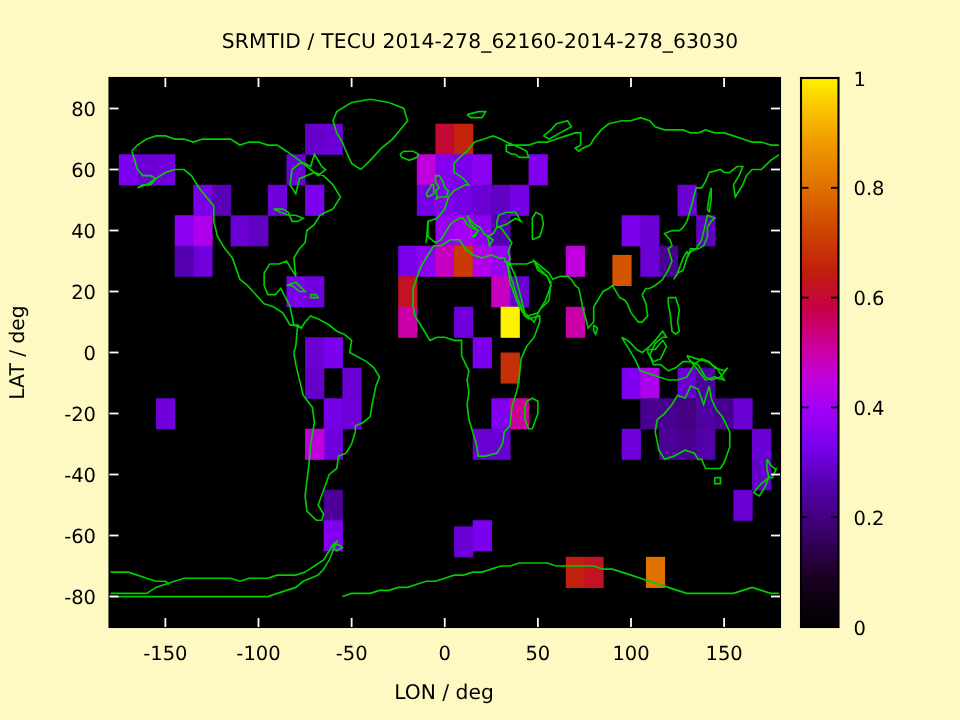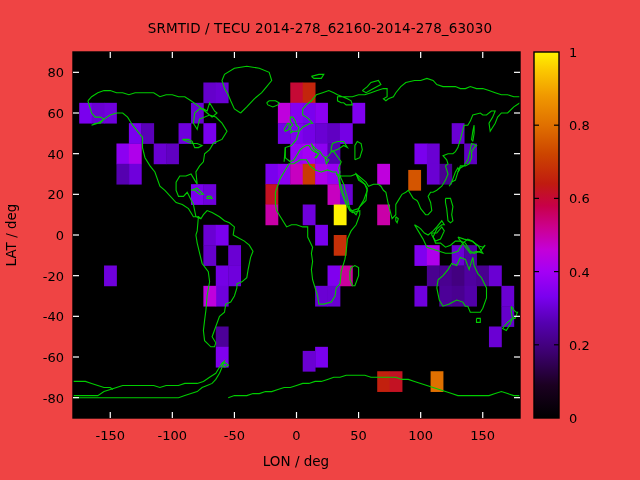--- a/index.html
+++ b/index.html
@@ -11,21 +11,21 @@
     width: 640px;
     height: 480px;
     overflow: hidden;
     font-family: "DejaVu Sans", sans-serif;
     color: #000000;
   }
   #figure {
     position: relative;
     width: 640px;
     height: 480px;
-    background: #ef4444;
+    background: #fef9c3;
   }
   #plot-title {
     position: absolute;
     left: 0;
     top: 20px;
     width: 640px;
     text-align: center;
     font-size: 13.5px;
     color: #000000;
     letter-spacing: 0.1px;

